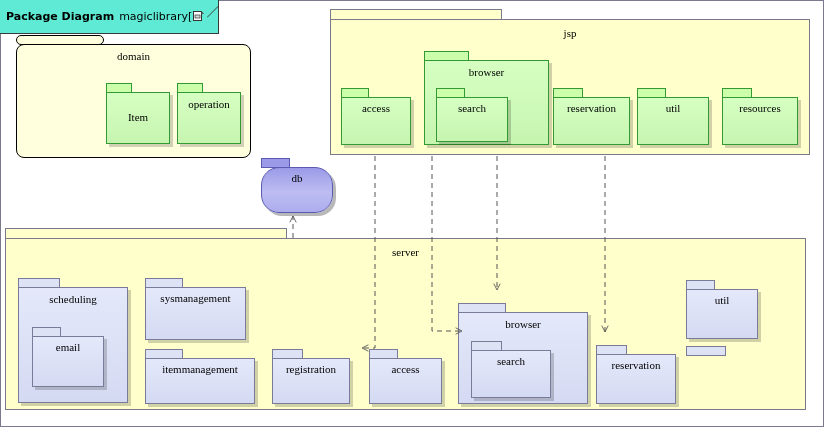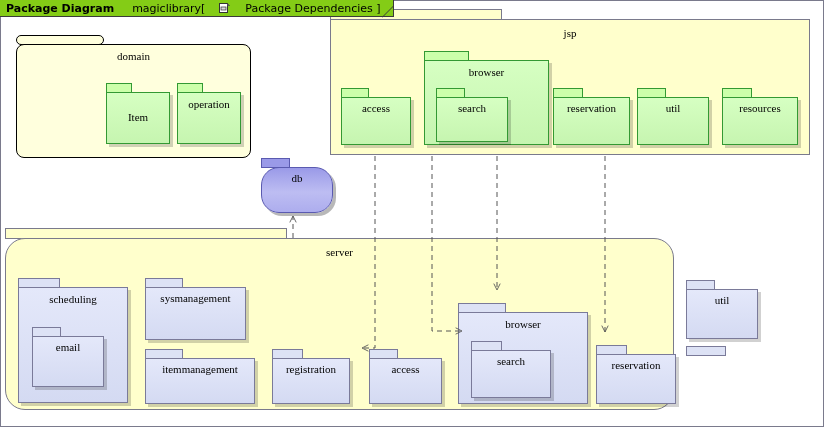--- a/index.html
+++ b/index.html
@@ -26,33 +26,32 @@
     position: absolute;
     left: 0; top: 0;
     width: 824px; height: 427px;
     border: 1px solid #7a7a8c;
     box-sizing: border-box;
     background: transparent;
   }
   #frame-title {
     position: absolute;
     left: 0; top: 0;
-    height: 17px;
+    height: 34px;
     padding: 0 12px 0 6px;
     box-sizing: border-box;
     border-right: 1px solid #3a3a3a;
     border-bottom: 1px solid #3a3a3a;
-    background: #84cc16;
+    background: #5eead4;
     display: flex;
     align-items: center;
     white-space: nowrap;
     font-size: 11px;
     color: #000000;
     z-index: 40;
-    gap: 13px;
   }
   #frame-title .corner {
     position: absolute;
     right: -1px; top: 0;
     width: 12px; height: 18px;
     overflow: hidden;
   }
   .ft-kind { font-weight: bold; letter-spacing: 0px; }
   .ft-name { margin-left: 5px; }
   .ft-icon {
@@ -160,21 +159,20 @@
   <div id="frame-title">
     <span class="ft-kind">Package Diagram</span>
     <span class="ft-name">magiclibrary[</span>
     <span class="ft-icon">
       <svg width="11" height="11" viewBox="0 0 11 11">
         <rect x="0.5" y="0.5" width="8" height="9" fill="#ffffff" stroke="#333333"></rect>
         <path d="M8.5 0.5 L10.5 2.5 L8.5 2.5 Z" fill="#cccccc" stroke="#333333" stroke-width="0.7"></path>
         <rect x="2" y="4" width="5" height="3" fill="#d8d8d8" stroke="#333333" stroke-width="0.7"></rect>
       </svg>
     </span>
-    <span>Package Dependencies ]</span>
     <span class="corner">
       <svg width="12" height="18" viewBox="0 0 12 18">
         <path d="M0 17.5 L11.5 6 L11.5 0" fill="none" stroke="#3a3a3a" stroke-width="1"></path>
       </svg>
     </span>
   </div>
 
   <div class="pkg pkg-yellow-black" style="left:16px; top:35px; width:235px; height:123px;">
     <div class="tab" style="width:88px; height:10px;"></div>
     <div class="body" style="top:9px; width:235px; height:114px;">
@@ -248,21 +246,21 @@
 
   <div class="pkg pkg-purple shadow-dark" style="left:261px; top:158px; width:72px; height:55px; z-index:20;">
     <div class="tab" style="width:29px; height:10px;"></div>
     <div class="body" style="top:9px; width:72px; height:46px;">
       <div class="label" style="top:4px;">db</div>
     </div>
   </div>
 
   <div class="pkg pkg-yellow-gray" style="left:5px; top:228px; width:805px; height:182px;">
     <div class="tab" style="width:282px; height:11px;"></div>
-    <div class="body" style="top:10px; width:669px; height:172px;border-radius:20px;">
+    <div class="body" style="top:10px; width:801px; height:172px;">
       <div class="label" style="top:7px;">server</div>
 
       <div class="pkg pkg-blue shadowed" style="left:12px; top:39px; width:110px; height:125px;">
         <div class="tab" style="width:42px; height:10px;"></div>
         <div class="body" style="top:9px; width:110px; height:116px;">
           <div class="label" style="top:5px;">scheduling</div>
 
           <div class="pkg pkg-blue shadowed" style="left:13px; top:39px; width:72px; height:60px;">
             <div class="tab" style="width:29px; height:10px;"></div>
             <div class="body" style="top:9px; width:72px; height:51px;">

